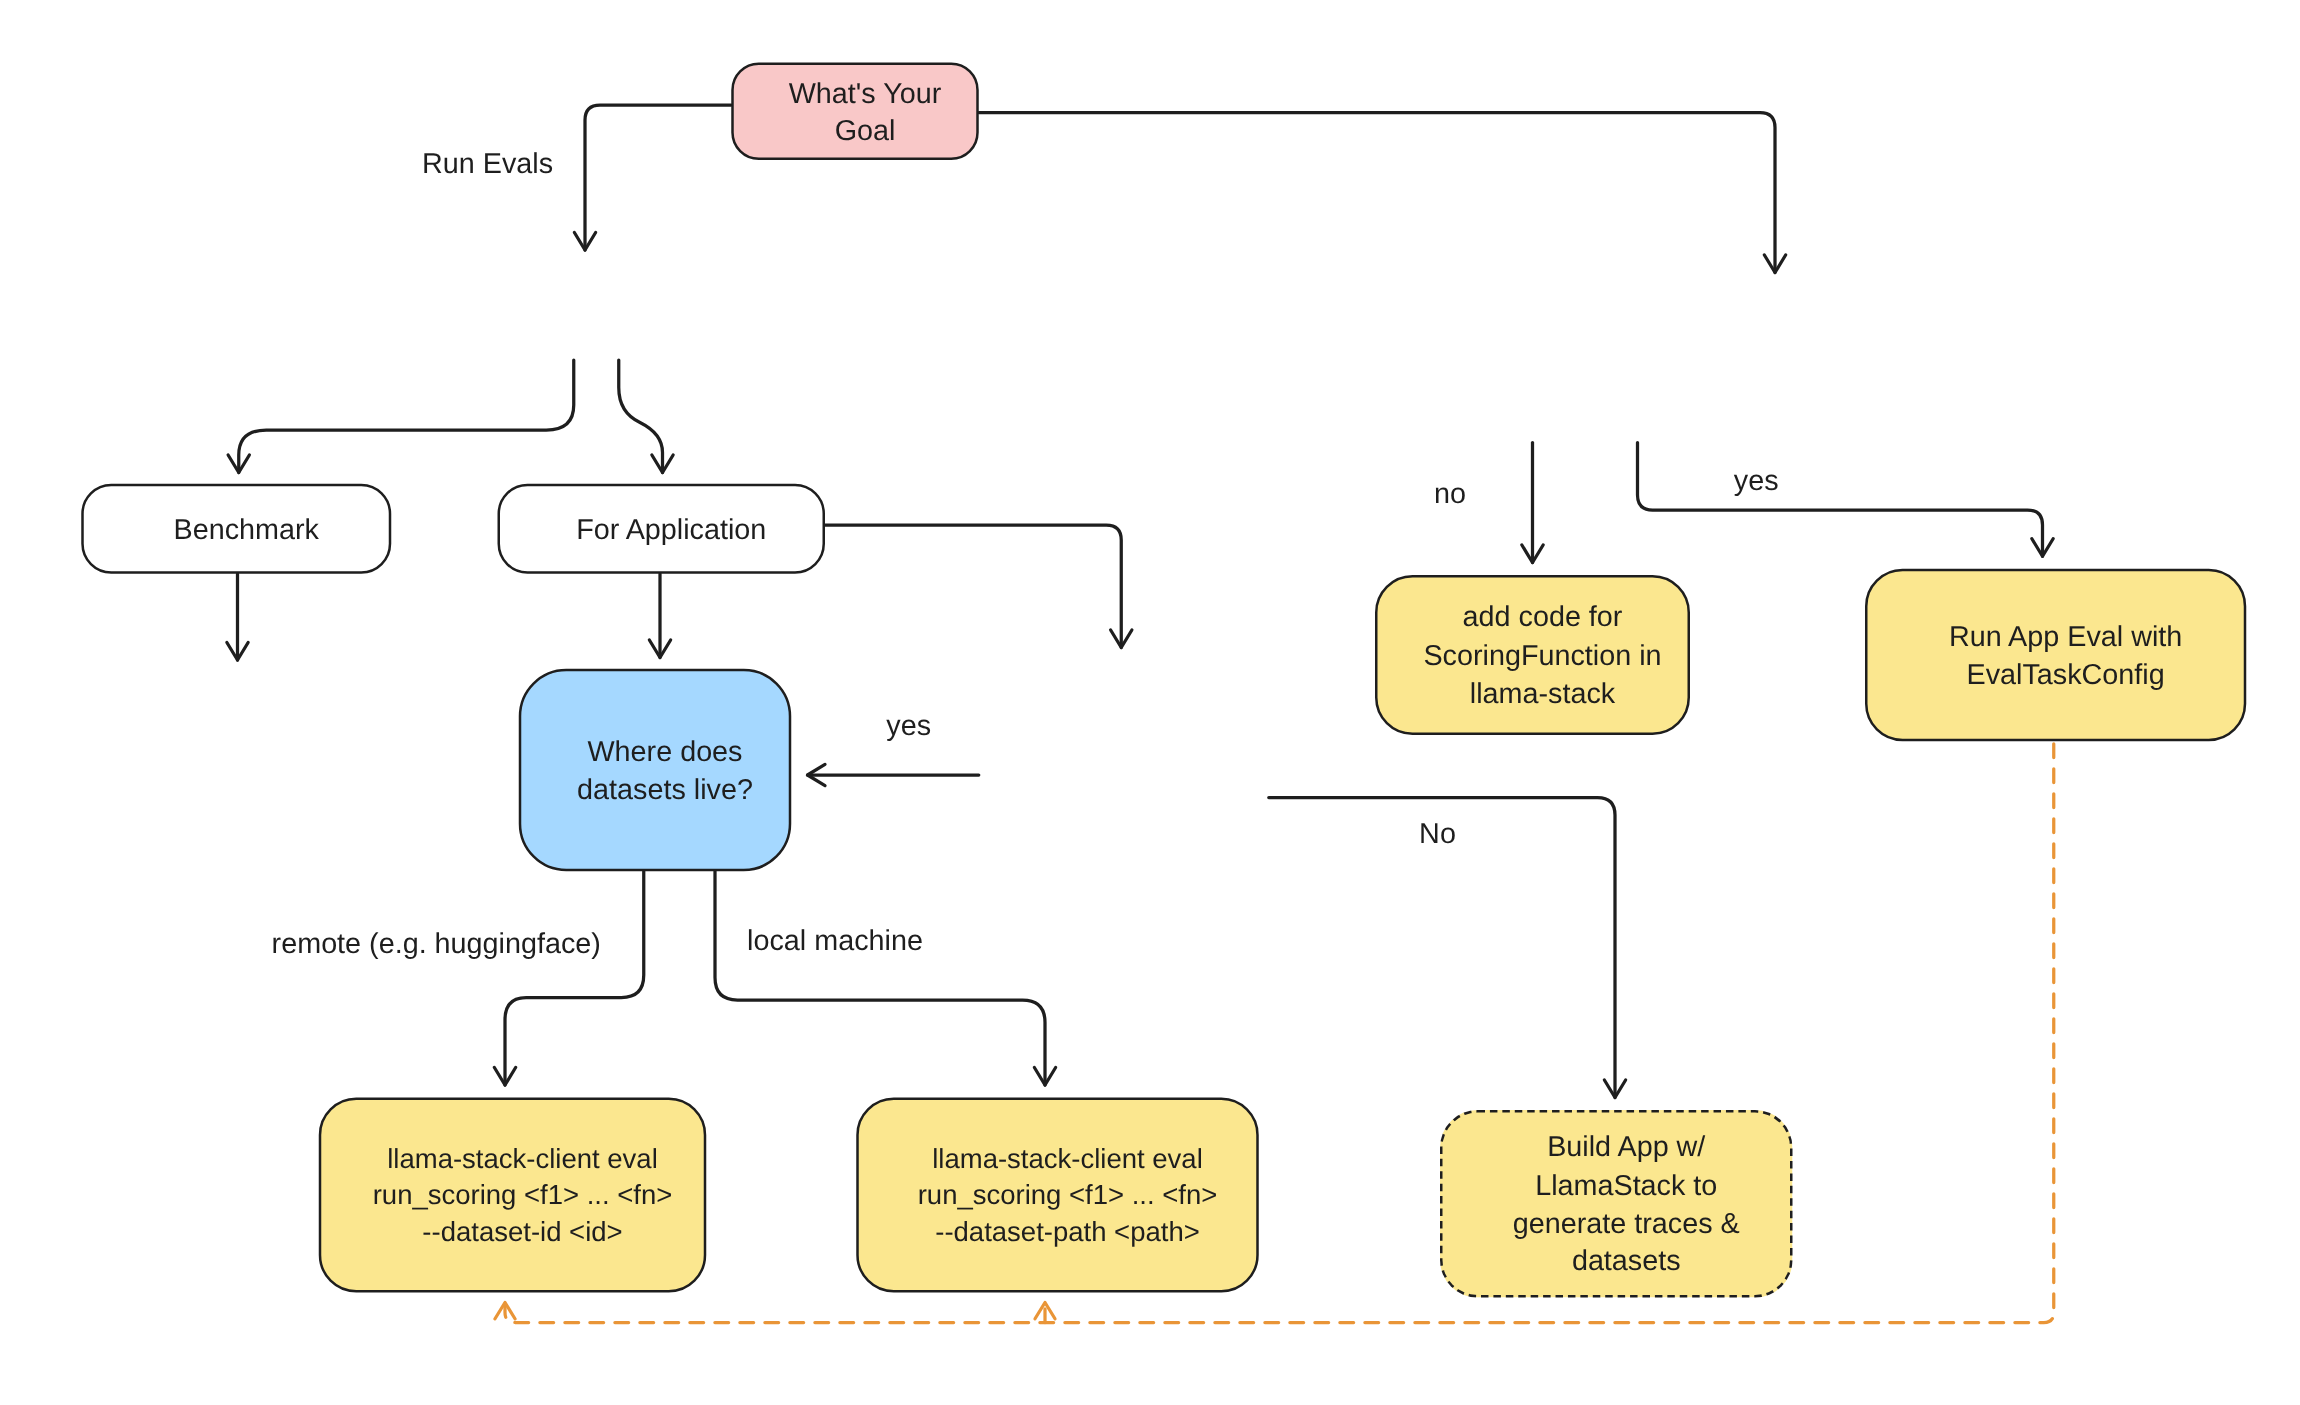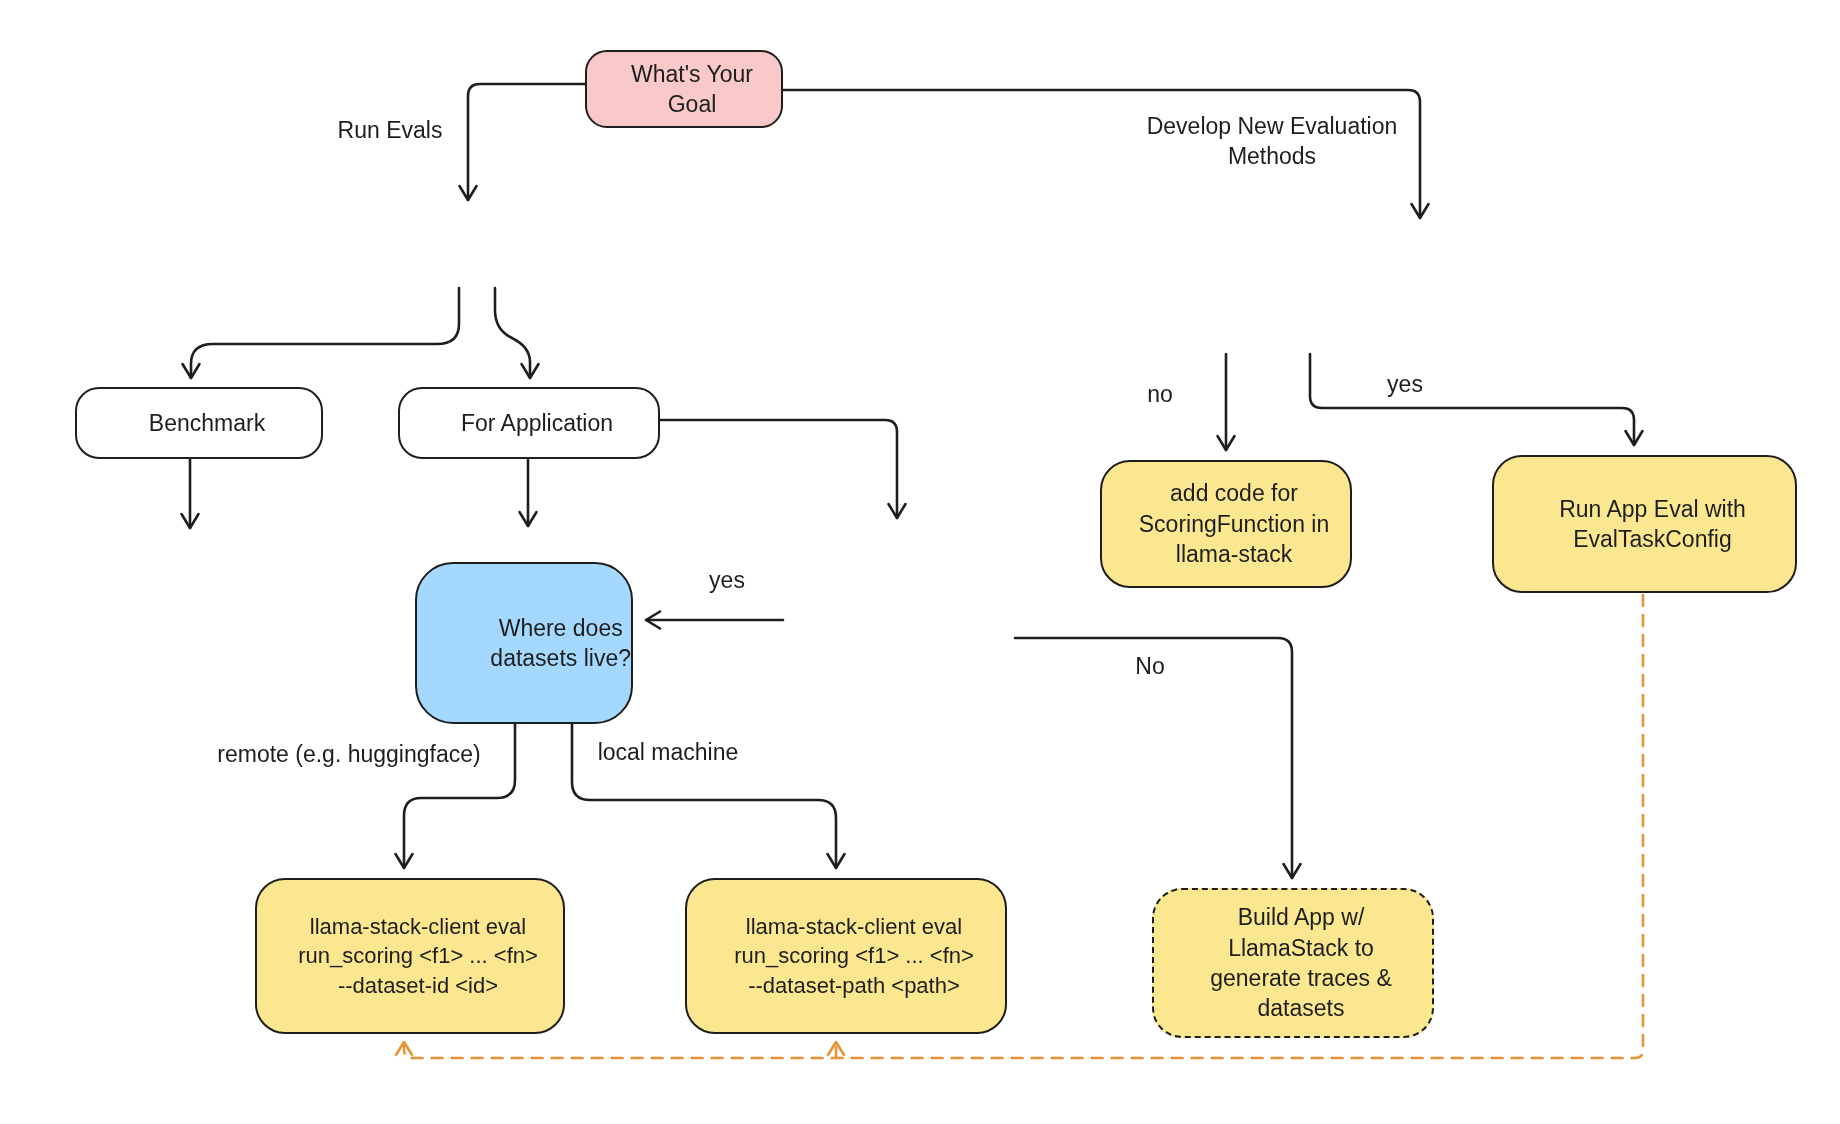--- a/index.html
+++ b/index.html
@@ -70,30 +70,30 @@
     <path class="edge orange" d="M 836 1058 L 836 1042" marker-end="url(#aho)"></path>
   </svg>
 
   <div class="node pink" style="left:585px;top:50px;width:198px;height:78px;">
     <span class="node-text">What's Your
 Goal</span>
   </div>
 
 
 
-  <div class="node white" style="left:65px;top:387px;width:248px;height:72px;margin-left:10px;">
+  <div class="node white" style="left:65px;top:387px;width:248px;height:72px;">
     <span class="node-text">Benchmark</span>
   </div>
 
   <div class="node white" style="left:398px;top:387px;width:262px;height:72px;">
     <span class="node-text">For Application</span>
   </div>
 
 
-  <div class="node blue" style="left:415px;top:562px;width:218px;height:162px;justify-content:flex-end;">
+  <div class="node blue" style="left:415px;top:535px;width:218px;height:162px;">
     <span class="node-text">Where does
 datasets live?</span>
   </div>
 
 
   <div class="node yellow" style="left:1100px;top:460px;width:252px;height:128px;">
     <span class="node-text">add code for
 ScoringFunction in
 llama-stack</span>
   </div>
@@ -117,22 +117,20 @@
 
   <div class="node yellow dashed" style="left:1152px;top:888px;width:282px;height:150px;">
     <span class="node-text">Build App w/
 LlamaStack to
 generate traces &amp;
 datasets</span>
   </div>
 
   <div class="edge-label" style="left:310px;top:116px;width:160px;">Run Evals</div>
 
-  <div class="edge-label" style="left:1112px;top:112px;width:320px;">Develop New Evaluation
-Methods</div>
 
   <div class="edge-label" style="left:1130px;top:380px;width:60px;">no</div>
 
   <div class="edge-label" style="left:1375px;top:370px;width:60px;">yes</div>
 
   <div class="edge-label" style="left:697px;top:566px;width:60px;">yes</div>
 
   <div class="edge-label" style="left:1118px;top:652px;width:64px;">No</div>
 
   <div class="edge-label" style="left:178px;top:740px;width:342px;">remote (e.g. huggingface)</div>

